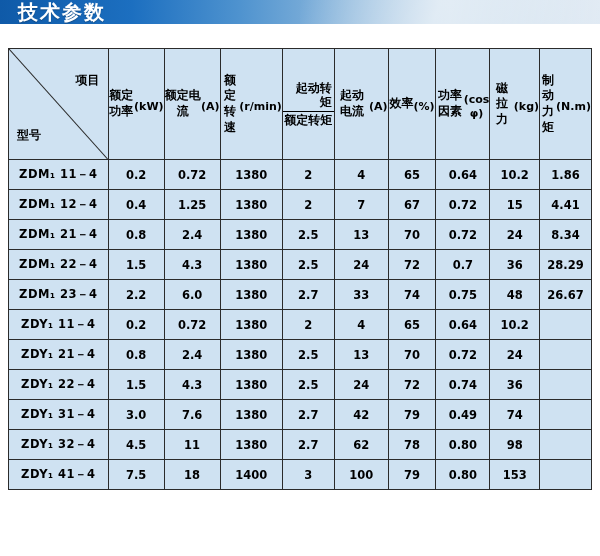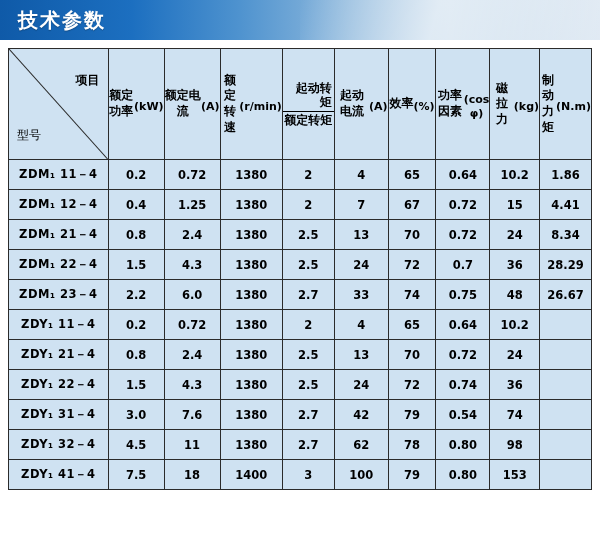--- a/index.html
+++ b/index.html
@@ -16,21 +16,21 @@
   .page {
     position: relative;
     width: 600px;
     height: 556px;
     box-sizing: border-box;
   }
   
   .banner {
     position: relative;
     width: 600px;
-    height: 40px;
+    height: 24px;
     background: linear-gradient(to right, #0f5aa8 0%, #1c6fc0 22%, #4f93cf 40%, #8fb9dd 58%, #c3d8ea 75%, #dfe9f3 100%);
     display: flex;
     align-items: center;
     overflow: hidden;
   }
   .banner-ribbon {
     position: absolute;
     right: 0;
     top: 0;
     width: 300px;
@@ -98,21 +98,21 @@
     right: 8px;
     top: 24px;
     font-size: 12px;
     font-weight: bold;
   }
   td.corner .lbl-model {
     position: absolute;
     left: 8px;
     bottom: 16px;
     font-size: 12px;
-    font-weight: normal;
+    font-weight: bold;
   }
   .hdr-stack {
     display: flex;
     flex-direction: row;
     align-items: center;
     justify-content: center;
     line-height: 1.3;
     height: 100%;
   }
   .hdr-unit {
@@ -347,21 +347,21 @@
           <td></td>
         </tr>
         <tr>
           <td class="model-cell">ZDY₁ 31－4</td>
           <td>3.0</td>
           <td>7.6</td>
           <td>1380</td>
           <td>2.7</td>
           <td>42</td>
           <td>79</td>
-          <td>0.54</td>
+          <td>0.49</td>
           <td>74</td>
           <td></td>
         </tr>
         <tr>
           <td class="model-cell">ZDY₁ 32－4</td>
           <td>4.5</td>
           <td>11</td>
           <td>1380</td>
           <td>2.7</td>
           <td>62</td>

